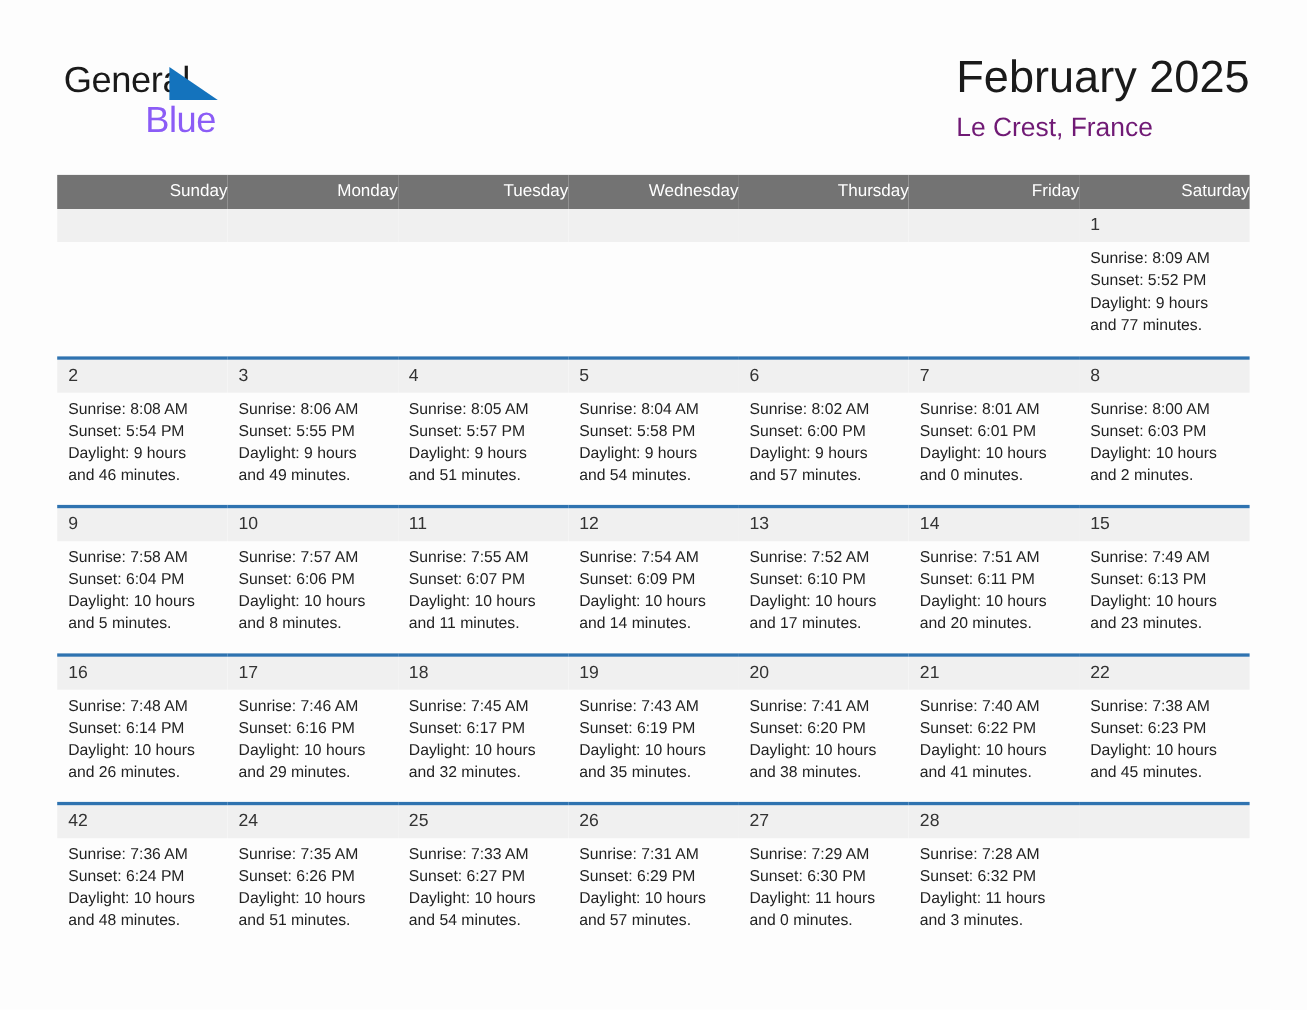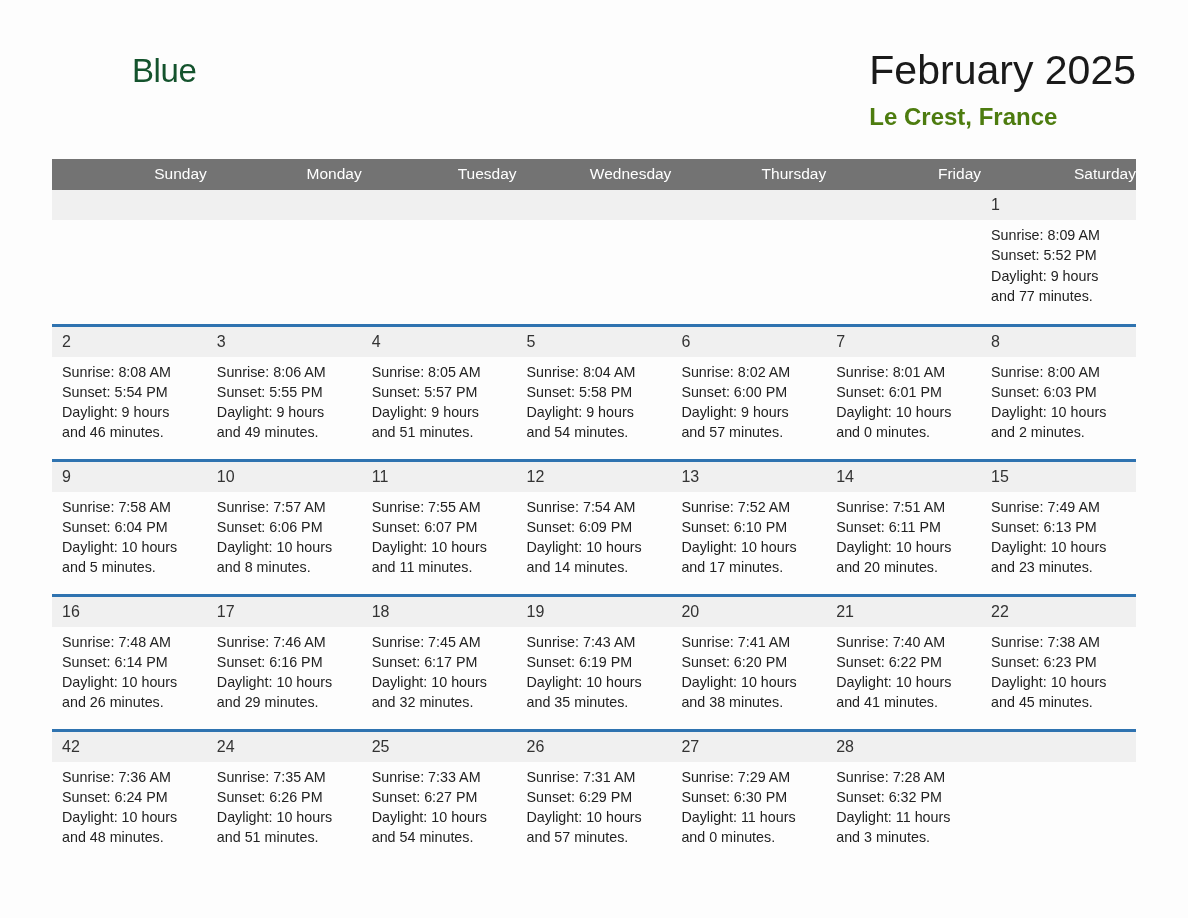--- a/index.html
+++ b/index.html
@@ -38,44 +38,44 @@
   .brand-tri {
     position: absolute;
     left: 96px; top: 7px;
     width: 0; height: 0;
     border-left: 44px solid #1473bd;
     border-top: 30px solid transparent;
   }
   .brand-row2 {
     font-size: 33px;
     line-height: 34px;
-    color: #14532d;
+    color: #8b5cf6;
     letter-spacing: -0.4px;
     margin-left: 74px;
     white-space: nowrap;
   }
   .title-block {
     position: absolute;
     right: 0; top: 0;
     text-align: left;
   }
   .cal-title {
     font-size: 41px;
     line-height: 52px;
     color: #1a1a1a;
     font-weight: normal;
     margin: 0;
     white-space: nowrap;
   }
   .cal-subtitle {
     font-size: 24px;
     line-height: 34px;
-    color: #4d7c0f;
+    color: #701a75;
     margin: 4px 0 12px 0;
-    font-weight: bold;
+    font-weight: normal;
     white-space: nowrap;
   }
 
   
   .calendar {
     position: absolute;
     left: 52px; top: 159px;
     width: 1084px;
     border-collapse: collapse;
     table-layout: fixed;
@@ -123,20 +123,24 @@
   .details .ln { display: block; white-space: nowrap; }
 </style>
 </head>
 <body>
 
 <div id="page">
 
   <div class="page-header">
 
     <div class="brand">
+      <div class="brand-row1">
+        <span>General</span>
+        <span class="brand-tri"></span>
+      </div>
       <div class="brand-row2">Blue</div>
     </div>
 
     <div class="title-block">
       <h1 class="cal-title">February 2025</h1>
       <h2 class="cal-subtitle">Le Crest, France</h2>
     </div>
 
   </div>
 

